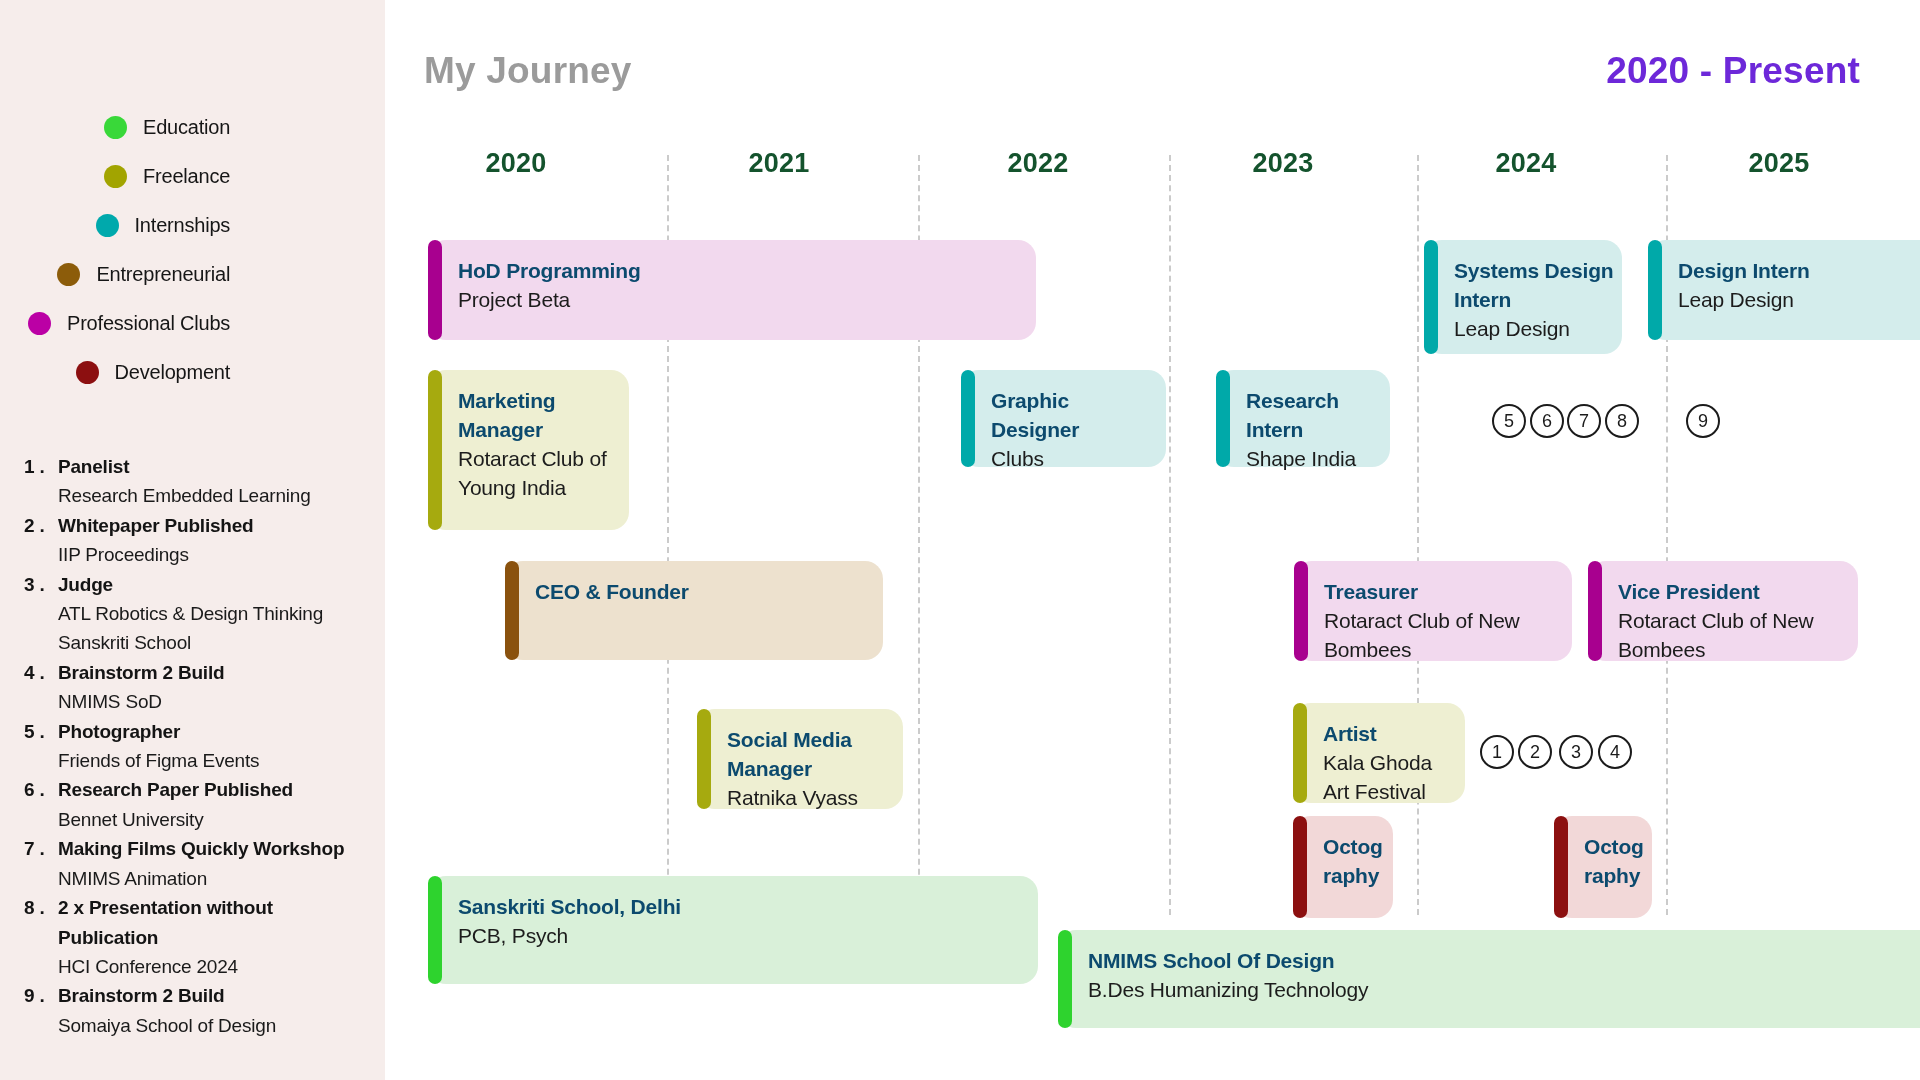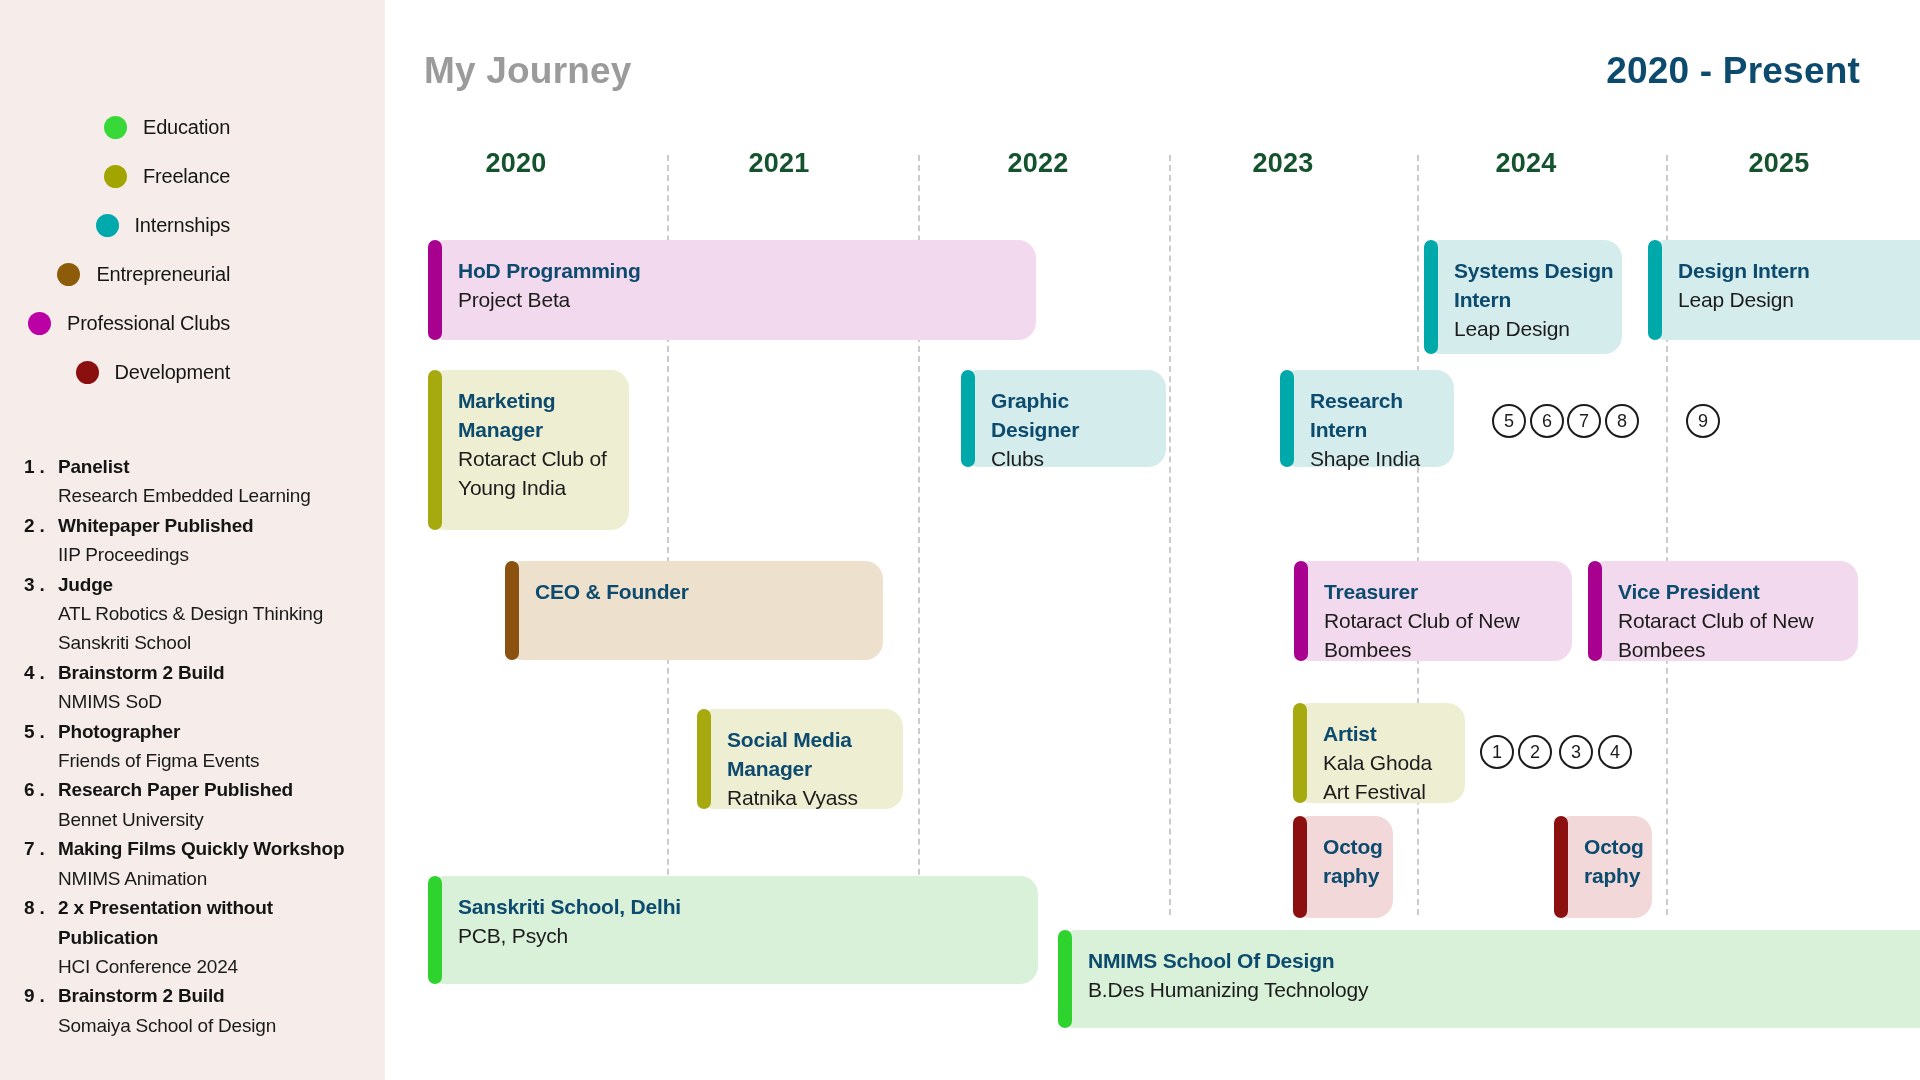--- a/index.html
+++ b/index.html
@@ -15,21 +15,21 @@
   .legend-dot{width:23px;height:23px;border-radius:50%;margin-right:16px;flex:0 0 auto;}
   .legend-label{font-size:20px;color:#161616;letter-spacing:-0.2px;}
   .milestones{position:absolute;left:24px;top:452px;width:348px;}
   .milestone{display:flex;align-items:flex-start;font-size:19px;line-height:29.4px;letter-spacing:-0.2px;}
   .m-marker{font-weight:bold;width:34px;flex:0 0 auto;}
   .m-body{flex:1 1 auto;}
   .m-title{font-weight:bold;white-space:pre-line;}
   .m-sub{font-weight:normal;white-space:pre-line;color:#1a1a1a;}
   
   .page-title{position:absolute;left:424px;top:50px;font-size:37px;font-weight:bold;color:#9b9b9b;letter-spacing:0.2px;}
-  .page-range{position:absolute;right:60px;top:50px;font-size:37px;font-weight:bold;color:#0c4a6e;letter-spacing:0.2px;}
+  .page-range{position:absolute;right:60px;top:50px;font-size:37px;font-weight:bold;color:#6d28d9;letter-spacing:0.2px;}
   
   .year-label{position:absolute;top:148px;transform:translateX(-50%);font-size:27px;font-weight:bold;color:#14532d;letter-spacing:0.2px;}
   .vline{position:absolute;top:155px;height:760px;width:0;border-left:2px dashed #cbcbcb;}
   
   .bar{position:absolute;border-radius:18px;}
   .bar-accent{position:absolute;left:0;top:0;bottom:0;width:14px;border-radius:8px;}
   .bar-content{padding:16px 8px 0 30px;}
   .bar-title{font-size:21px;line-height:29px;font-weight:bold;color:#0c4a6e;letter-spacing:-0.2px;overflow-wrap:anywhere;}
   .bar-sub{font-size:21px;line-height:29px;color:#1c1c1c;letter-spacing:-0.2px;}
   
@@ -183,21 +183,21 @@
         <div class="bar-sub">Rotaract Club of Young India</div>
       </div>
     </div>
     <div class="bar" style="left: 961px; top: 370px; width: 205px; height: 97px; background: rgb(212, 237, 236);">
       <div class="bar-accent" style="background: rgb(0, 169, 169);"></div>
       <div class="bar-content">
         <div class="bar-title">Graphic Designer</div>
         <div class="bar-sub">Clubs</div>
       </div>
     </div>
-    <div class="bar" style="left: 1280px; top: 370px; width: 174px; height: 97px; background: rgb(212, 237, 236);">
+    <div class="bar" style="left: 1216px; top: 370px; width: 174px; height: 97px; background: rgb(212, 237, 236);">
       <div class="bar-accent" style="background: rgb(0, 169, 169);"></div>
       <div class="bar-content">
         <div class="bar-title">Research Intern</div>
         <div class="bar-sub">Shape India</div>
       </div>
     </div>
     <div class="bar" style="left: 505px; top: 561px; width: 378px; height: 99px; background: rgb(237, 225, 206);">
       <div class="bar-accent" style="background: rgb(138, 82, 14);"></div>
       <div class="bar-content">
         <div class="bar-title">CEO &amp; Founder</div>

